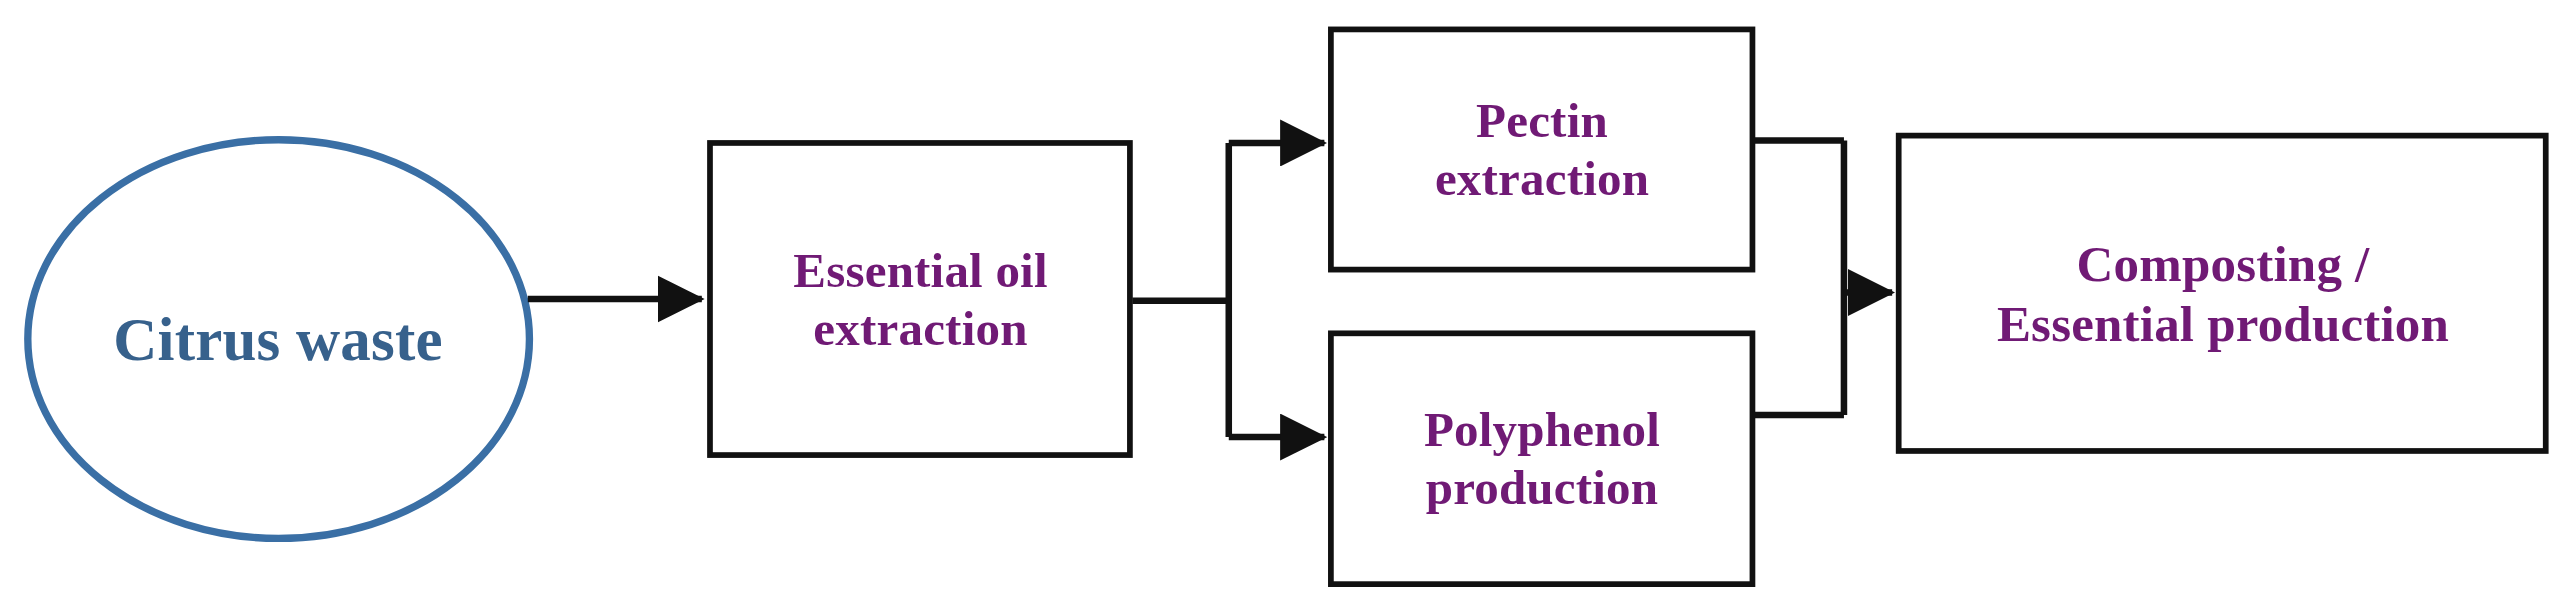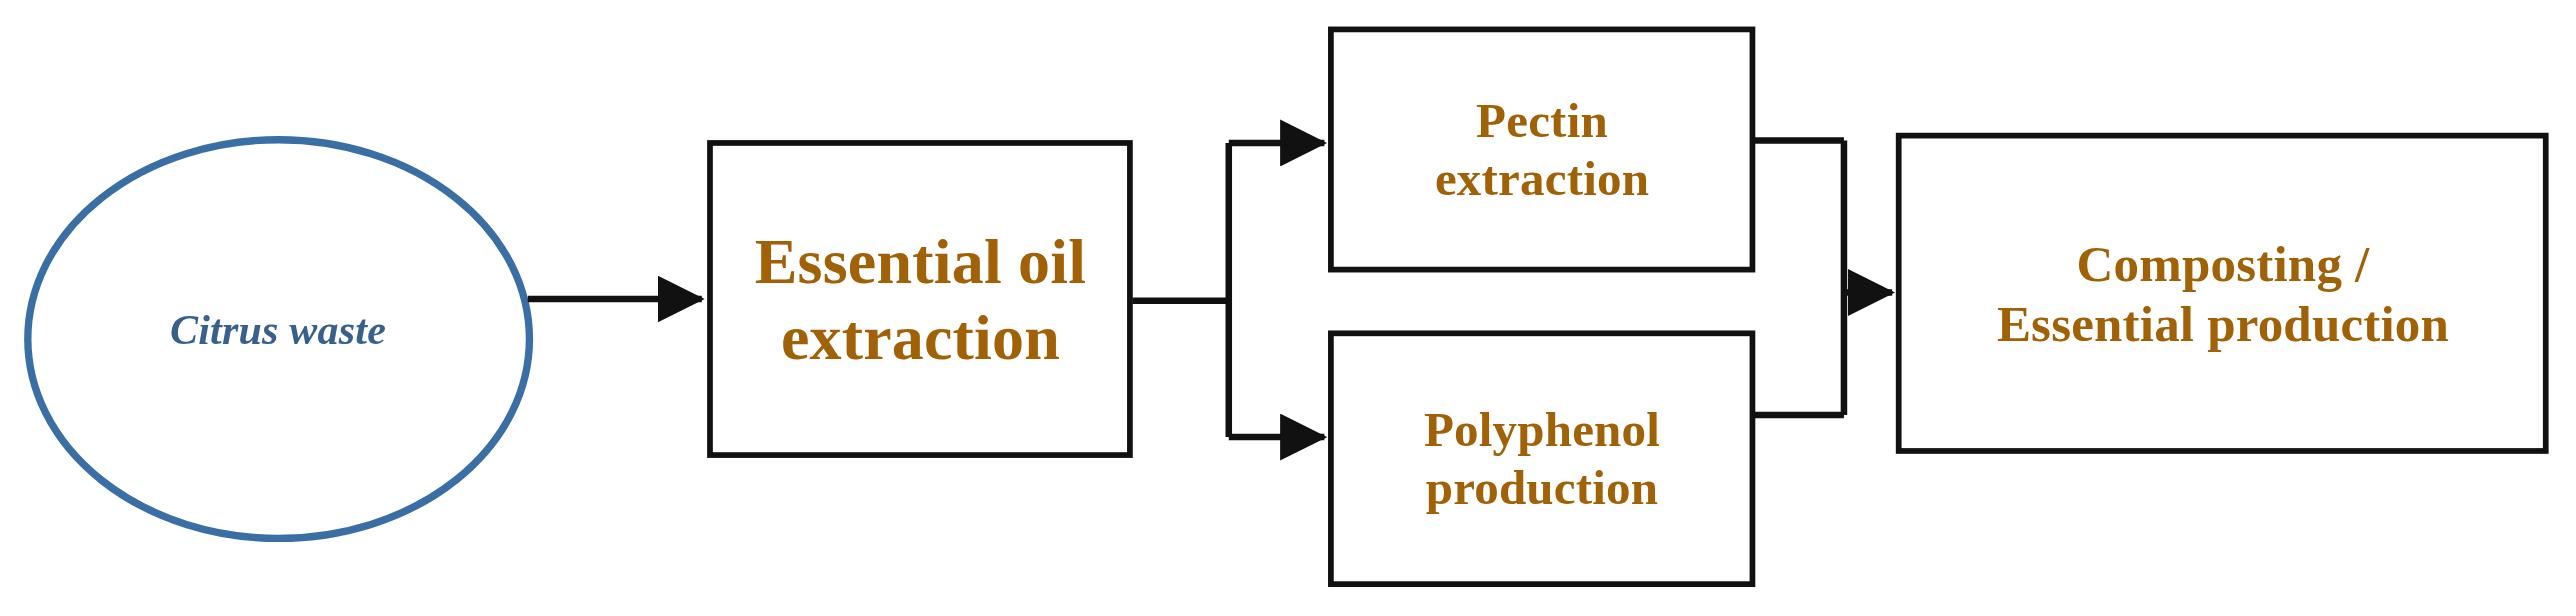--- a/index.html
+++ b/index.html
@@ -27,35 +27,34 @@
 
   
   .node-label {
     position: absolute;
     display: flex;
     align-items: center;
     justify-content: center;
     text-align: center;
     font-weight: bold;
     line-height: 1.18;
-    color: #a16207;
+    color: #701a75;
     letter-spacing: 0.2px;
     white-space: pre-line;
     pointer-events: none;
   }
 
   #label-citrus-waste {
-    left: 26px;  top: 130px;  width: 504px; height: 401px;
+    left: 26px;  top: 139px;  width: 504px; height: 401px;
     color: #37618C;
-    font-size: 42px;
-    font-style: italic;
+    font-size: 61px;
   }
   #label-essential-oil {
     left: 711px; top: 144px; width: 419px; height: 311px;
-    font-size: 64px;
+    font-size: 49px;
   }
   #label-pectin {
     left: 1332px; top: 30px; width: 420px; height: 239px;
     font-size: 49px;
   }
   #label-polyphenol {
     left: 1332px; top: 334px; width: 420px; height: 249px;
     font-size: 49px;
   }
   #label-composting {

